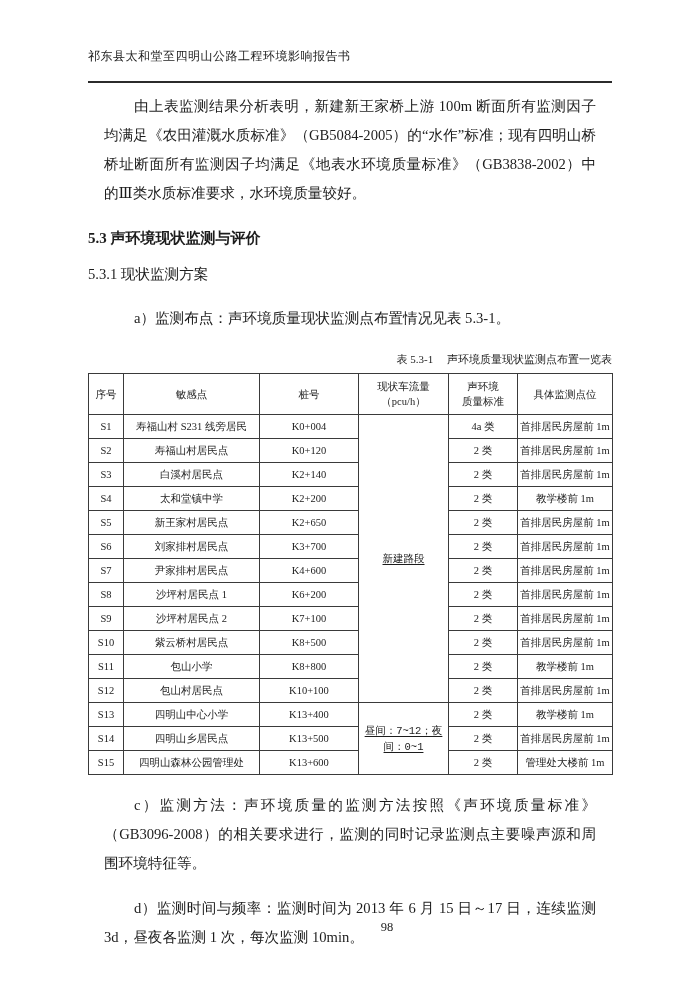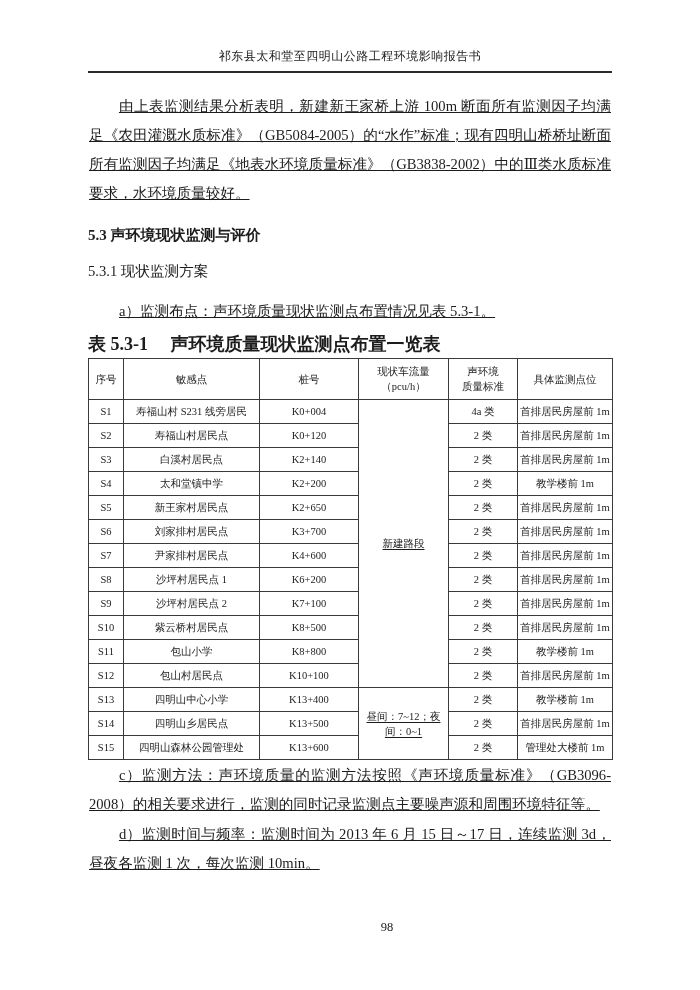--- a/index.html
+++ b/index.html
@@ -1,42 +1,42 @@
 <!DOCTYPE html>
 <html><head>
 <meta charset="utf-8">
 <style>
   html,body{margin:0;padding:0;background:#e8e8e8;}
   .page{
     position:relative;width:700px;height:990px;margin:0 auto;background:#ffffff;
     font-family:"Liberation Serif","DejaVu Serif",serif;color:#1c1c1c;overflow:hidden;
   }
   .running-head{
-    position:absolute;top:48px;left:88px;width:524px;text-align:center;
-    font-size:12px;letter-spacing:.5px;padding-bottom:6px;border-bottom:2px solid #2b2b2b;
+    position:absolute;top:48px;left:88px;width:524px;text-align:left;
+    font-size:12px;letter-spacing:.5px;padding-bottom:16px;border-bottom:2px solid #2b2b2b;
   }
   .content{position:absolute;top:82px;left:88px;width:524px;}
-  .para{margin:1px;font-size:14.6px;line-height:29px;text-align:justify;text-indent:2.05em;text-decoration:underline;}
+  .para{margin:16px;font-size:14.6px;line-height:29px;text-align:justify;text-indent:2.05em;}
   .p1{margin-top:10px;}
   .h-53{font-size:15px;font-weight:bold;margin:13px 0 8px 0;line-height:28px;}
   .h-531{font-size:14.6px;font-weight:normal;margin:1px 0 12px 0;line-height:28px;}
   .caption{
-    margin:8px 0 4px 0;text-align:left;font-weight:bold;font-size:18px;line-height:20px;text-indent:0;
+    margin:8px 0 4px 0;text-align:right;font-weight:normal;font-size:11px;line-height:20px;text-indent:0;
   }
   table.monitor{
     border-collapse:collapse;table-layout:fixed;width:524px;font-size:10.5px;
   }
   table.monitor th,table.monitor td{
     border:1px solid #3a3a3a;text-align:center;vertical-align:middle;
     padding:1px 1px;font-weight:normal;overflow:hidden;
   }
   table.monitor th{height:38px;line-height:15px;white-space:pre-line;}
   table.monitor td{height:21px;white-space:nowrap;}
   table.monitor td.traffic{white-space:normal;line-height:15px;}
-  .u{text-decoration:underline;text-underline-offset:2px;}
+  .u{text-decoration:underline;text-underline-offset:2px;font-family:Liberation Mono, monospace;}
   .p-after-table{margin-top:12px;}
   sub.aeq{font-size:8px;vertical-align:sub;}
   .page-number{
     position:absolute;top:920px;left:0;width:700px;text-align:center;font-size:12.5px;padding-left:37px;
   }
 </style>
 </head>
 <body>
 
 <div class="page">

